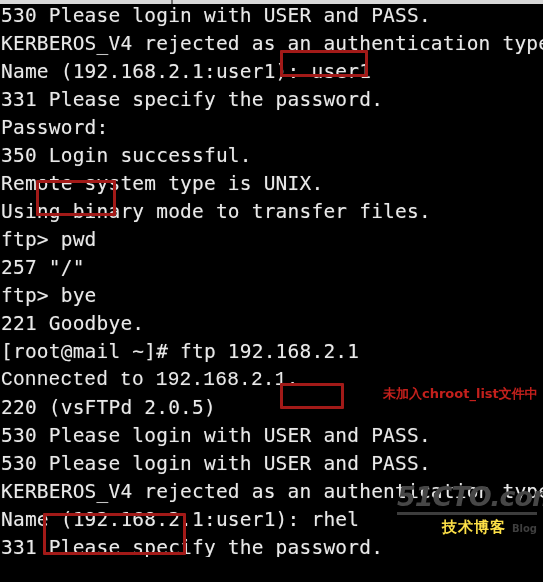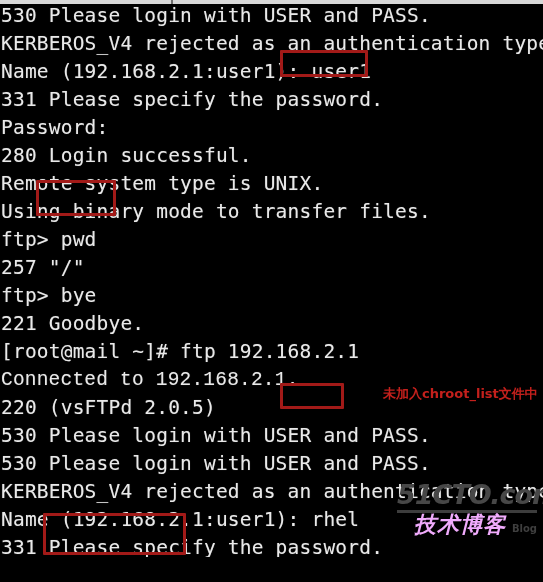--- a/index.html
+++ b/index.html
@@ -95,25 +95,24 @@
     background: #3d3d3d;
     margin: 1px 0 2px 0;
   }
   #watermark .wm-sub-row {
     display: block;
     line-height: 20px;
     white-space: nowrap;
   }
   #watermark .wm-sub {
     font-family: "DejaVu Sans", "Liberation Sans", sans-serif;
-    font-size: 22px;
+    font-size: 15px;
     font-weight: 700;
-    color: #f0abfc;
+    color: #fde047;
     letter-spacing: 1px;
-    font-style: italic;
   }
   #watermark .wm-blog {
     font-family: "DejaVu Sans", "Liberation Sans", sans-serif;
     font-size: 10px;
     font-weight: 700;
     color: #3f3f3f;
     margin-left: 6px;
   }
 </style>
 </head>
@@ -125,21 +124,21 @@
     <div id="titlebar-tick"></div>
   </div>
 
   <div id="terminal">
 
   <div class="line" style="top: -2px;">530 Please login with USER and PASS.</div>
       <div class="line" style="top: 26px;">KERBEROS_V4 rejected as an authentication type</div>
       <div class="line" style="top: 54px;">Name (192.168.2.1:user1): user1</div>
       <div class="line" style="top: 82px;">331 Please specify the password.</div>
       <div class="line" style="top: 110px;">Password:</div>
-      <div class="line" style="top: 138px;">280 Login successful.</div>
+      <div class="line" style="top: 138px;">350 Login successful.</div>
       <div class="line" style="top: 166px;">Remote system type is UNIX.</div>
       <div class="line" style="top: 222px;">ftp&gt; pwd</div>
       <div class="line" style="top: 194px;">Using binary mode to transfer files.</div>
       <div class="line" style="top: 250px;">257 "/"</div>
       <div class="line" style="top: 278px;">ftp&gt; bye</div>
       <div class="line" style="top: 306px;">221 Goodbye.</div>
       <div class="line" style="top: 334px;">[root@mail ~]# ftp 192.168.2.1</div>
       <div class="line" style="top: 362px; font-family: Liberation Mono, monospace;">Connected to 192.168.2.1.</div>
       <div class="line" style="top: 390px;">220 (vsFTPd 2.0.5)</div>
       <div class="line" style="top: 418px;">530 Please login with USER and PASS.</div>

